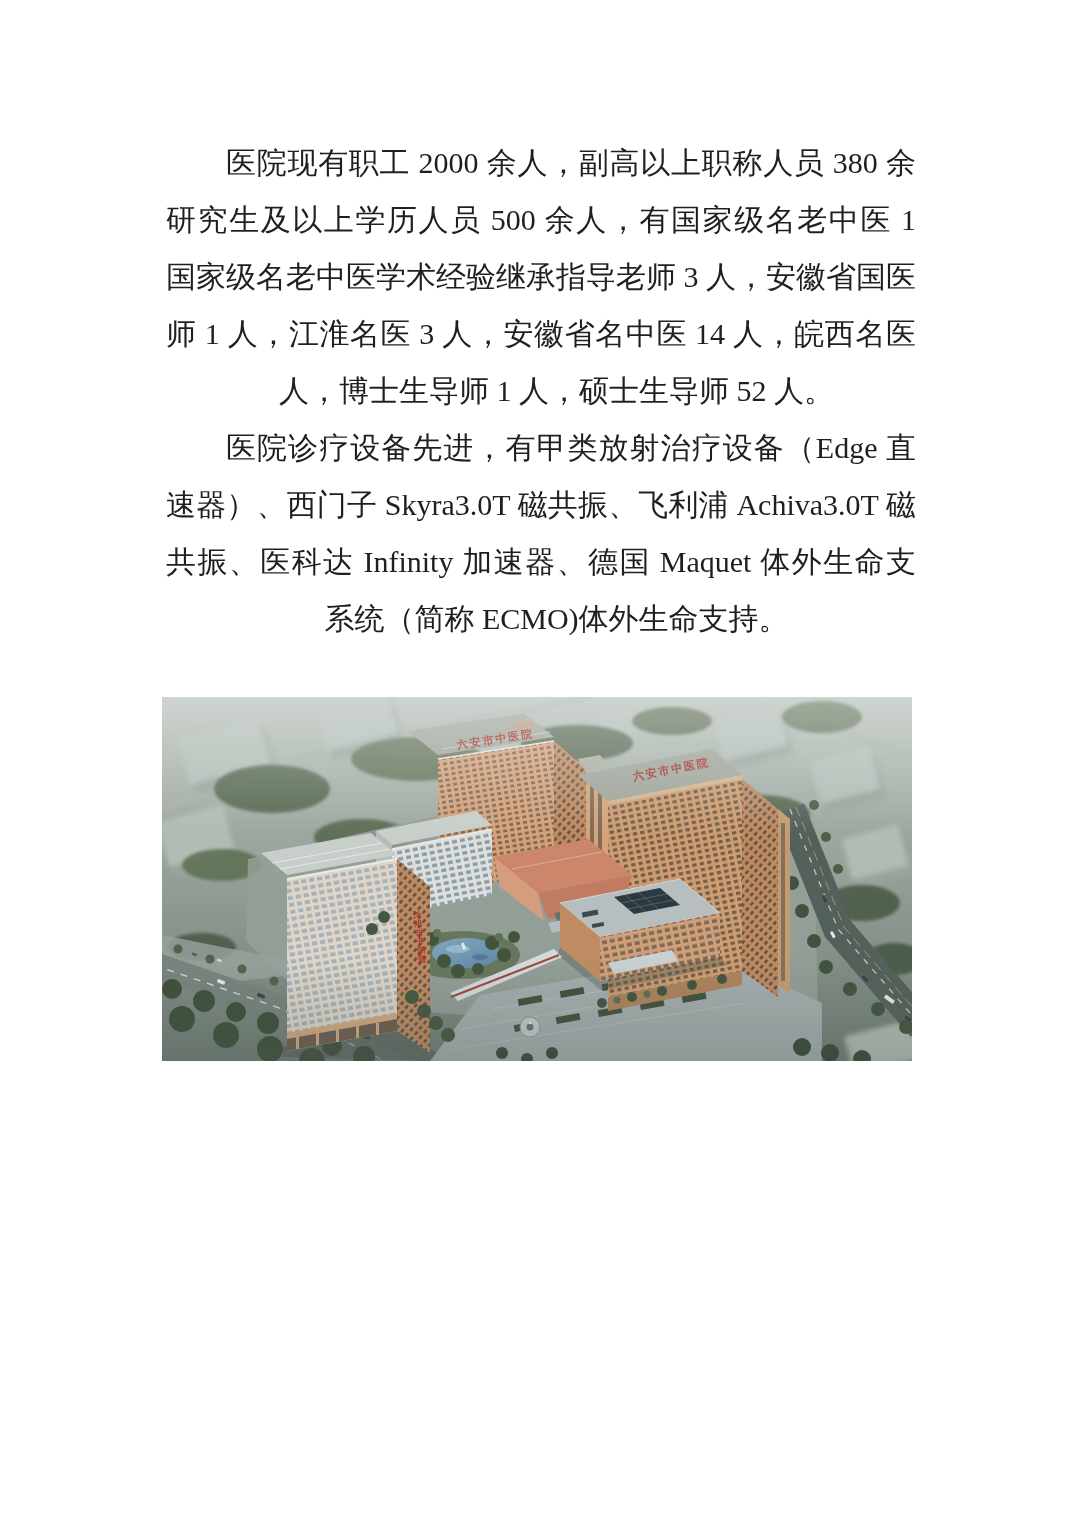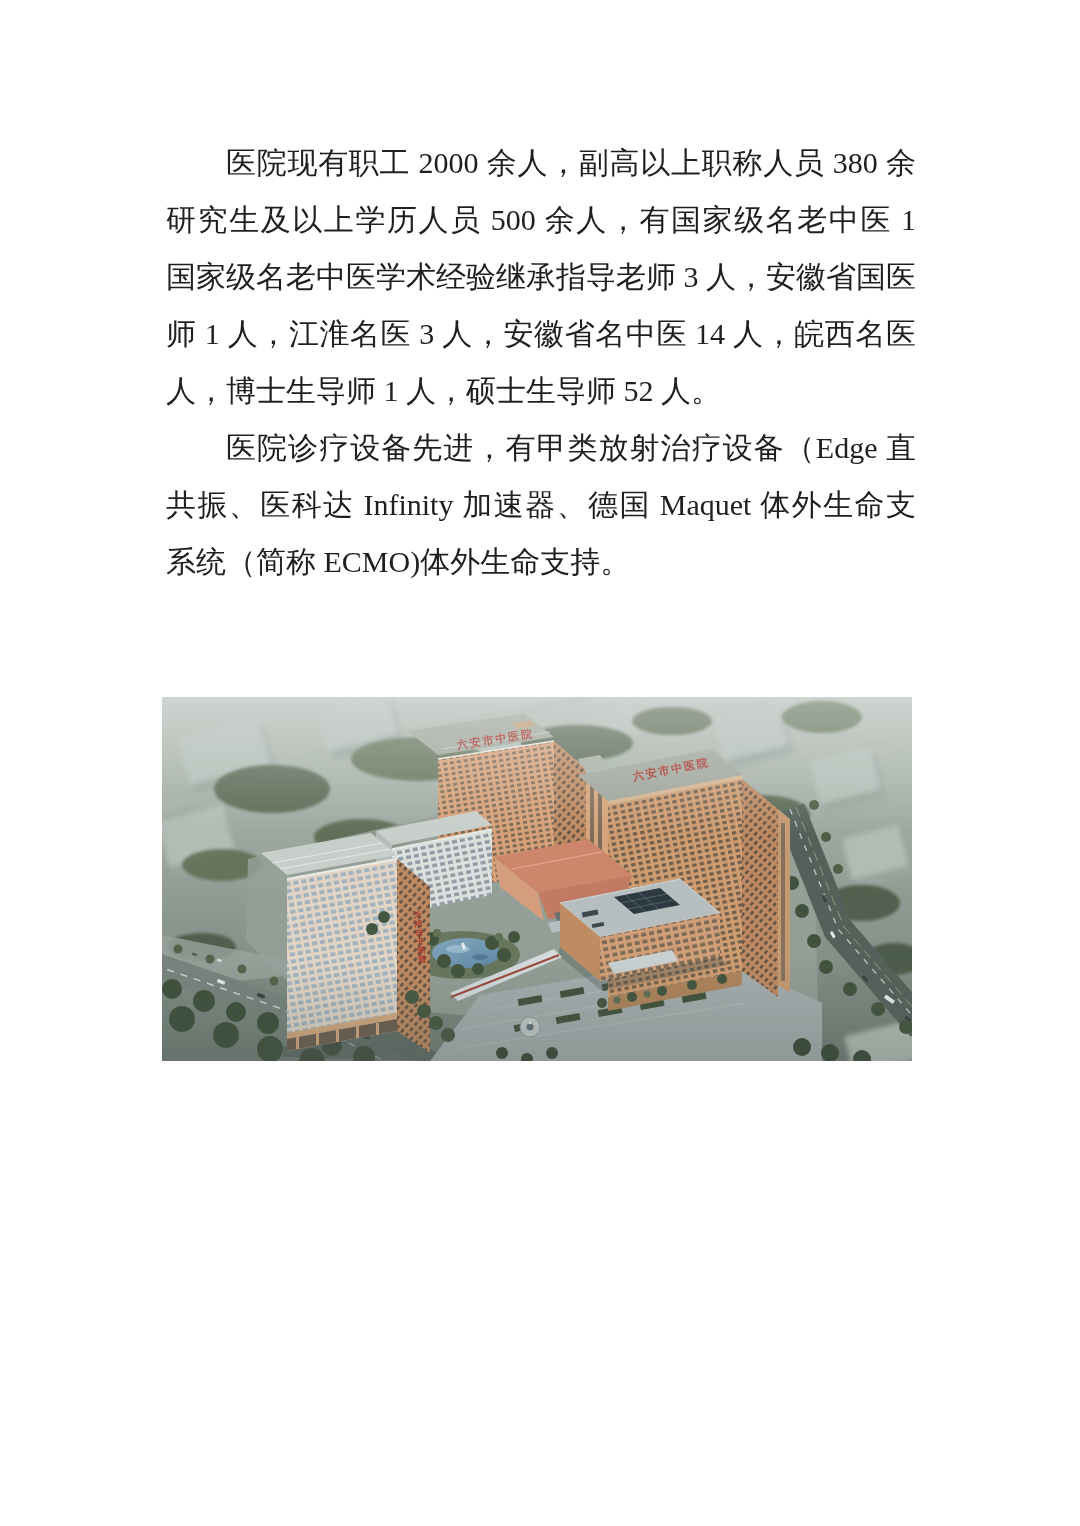--- a/index.html
+++ b/index.html
@@ -2,37 +2,38 @@
 <html><head>
 <meta charset="utf-8">
 <style>
   html,body{margin:0;padding:0;background:#ffffff;}
   .page{position:relative;width:1080px;height:1526px;background:#ffffff;overflow:hidden;
         font-family:"Liberation Serif","DejaVu Serif",serif;}
   .text-block{position:absolute;left:166px;top:134px;width:750px;color:#1f1f1f;
               font-size:30px;}
   .tl{margin:0;height:57px;line-height:57px;overflow:hidden;
       text-align:justify;text-align-last:justify;}
-  .tl.last{text-align:left;text-align-last:auto;}
+  .tl.last{text-align:center;text-align-last:auto;margin-left:31px;}
   .tl.ind{text-indent:2em;}
   .photo{position:absolute;left:162px;top:697px;width:750px;height:364px;overflow:hidden;}
   .photo svg{display:block;width:750px;height:364px;}
 </style>
 </head>
 <body>
 
 <div class="page">
 
   <div class="text-block">
     <p class="tl ind">医院现有职工 2000 余人，副高以上职称人员 380 余人，</p>
     <p class="tl">研究生及以上学历人员 500 余人，有国家级名老中医 1 人，</p>
     <p class="tl">国家级名老中医学术经验继承指导老师 3 人，安徽省国医名</p>
     <p class="tl">师 1 人，江淮名医 3 人，安徽省名中医 14 人，皖西名医 20</p>
     <p class="tl last">人，博士生导师 1 人，硕士生导师 52 人。</p>
     <p class="tl ind">医院诊疗设备先进，有甲类放射治疗设备（Edge 直线加</p>
+    <p class="tl">速器）、西门子 Skyra3.0T 磁共振、飞利浦 Achiva3.0T 磁</p>
     <p class="tl">共振、医科达 Infinity 加速器、德国 Maquet 体外生命支持</p>
     <p class="tl last">系统（简称 ECMO)体外生命支持。</p>
   </div>
 
   <div class="photo">
   <svg viewBox="0 0 750 364" xmlns="http://www.w3.org/2000/svg">
     <defs>
       <linearGradient id="bgGrad" x1="0" y1="0" x2="0" y2="1">
         <stop offset="0" stop-color="#b5beb4"></stop>
             <stop offset="0.42" stop-color="#9ba69c"></stop>

